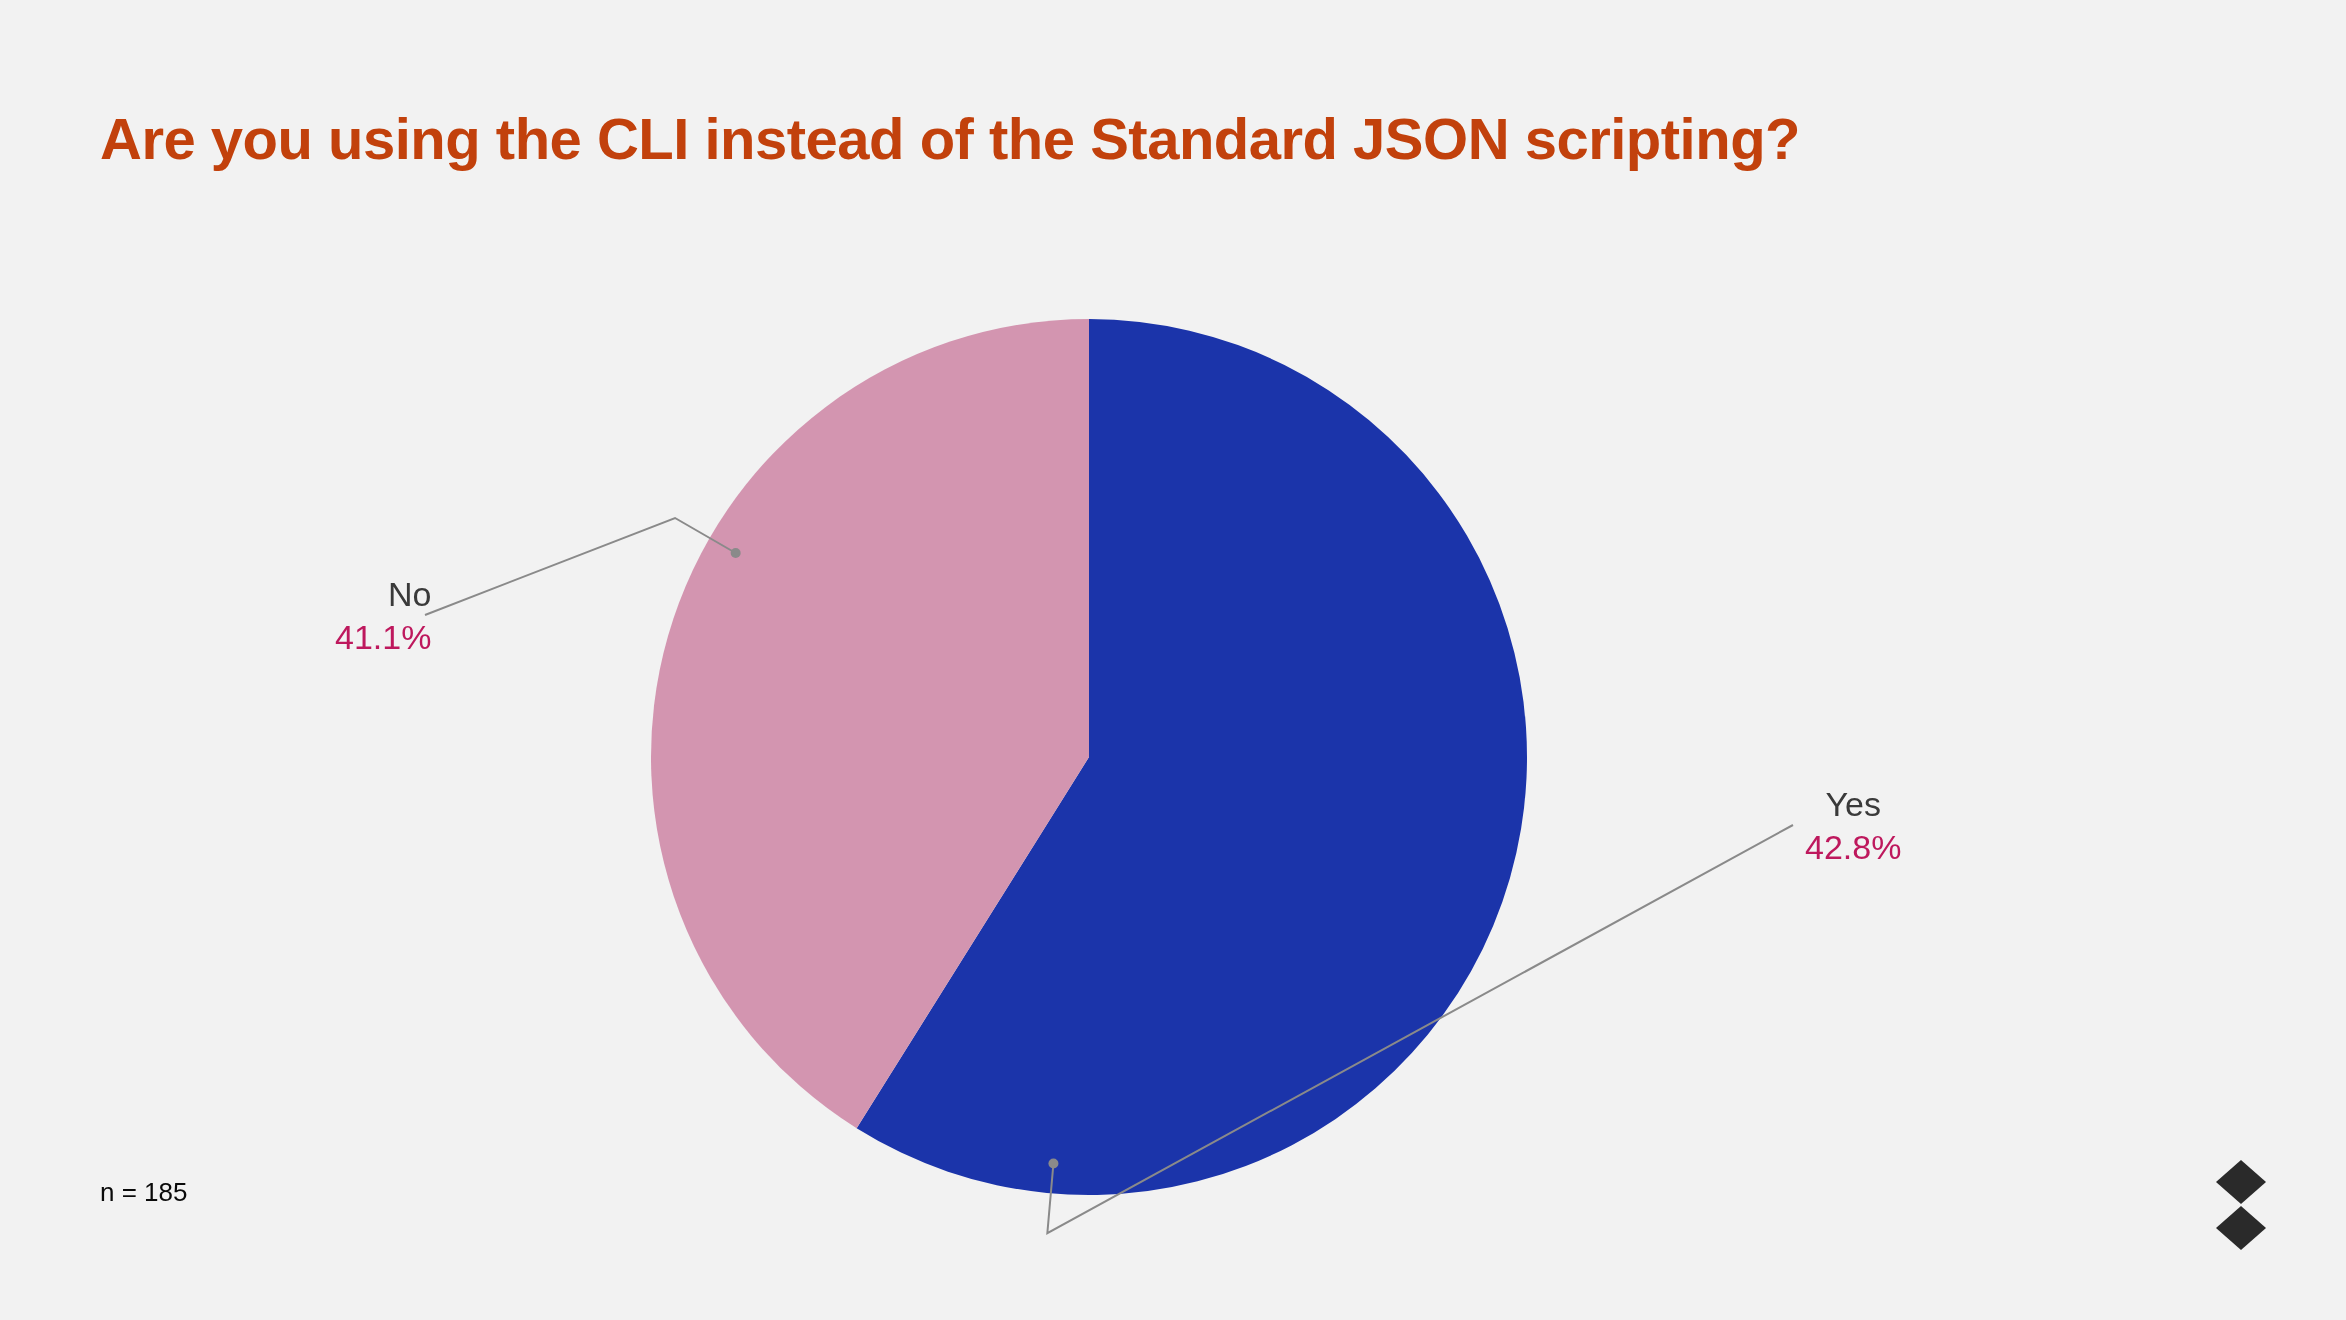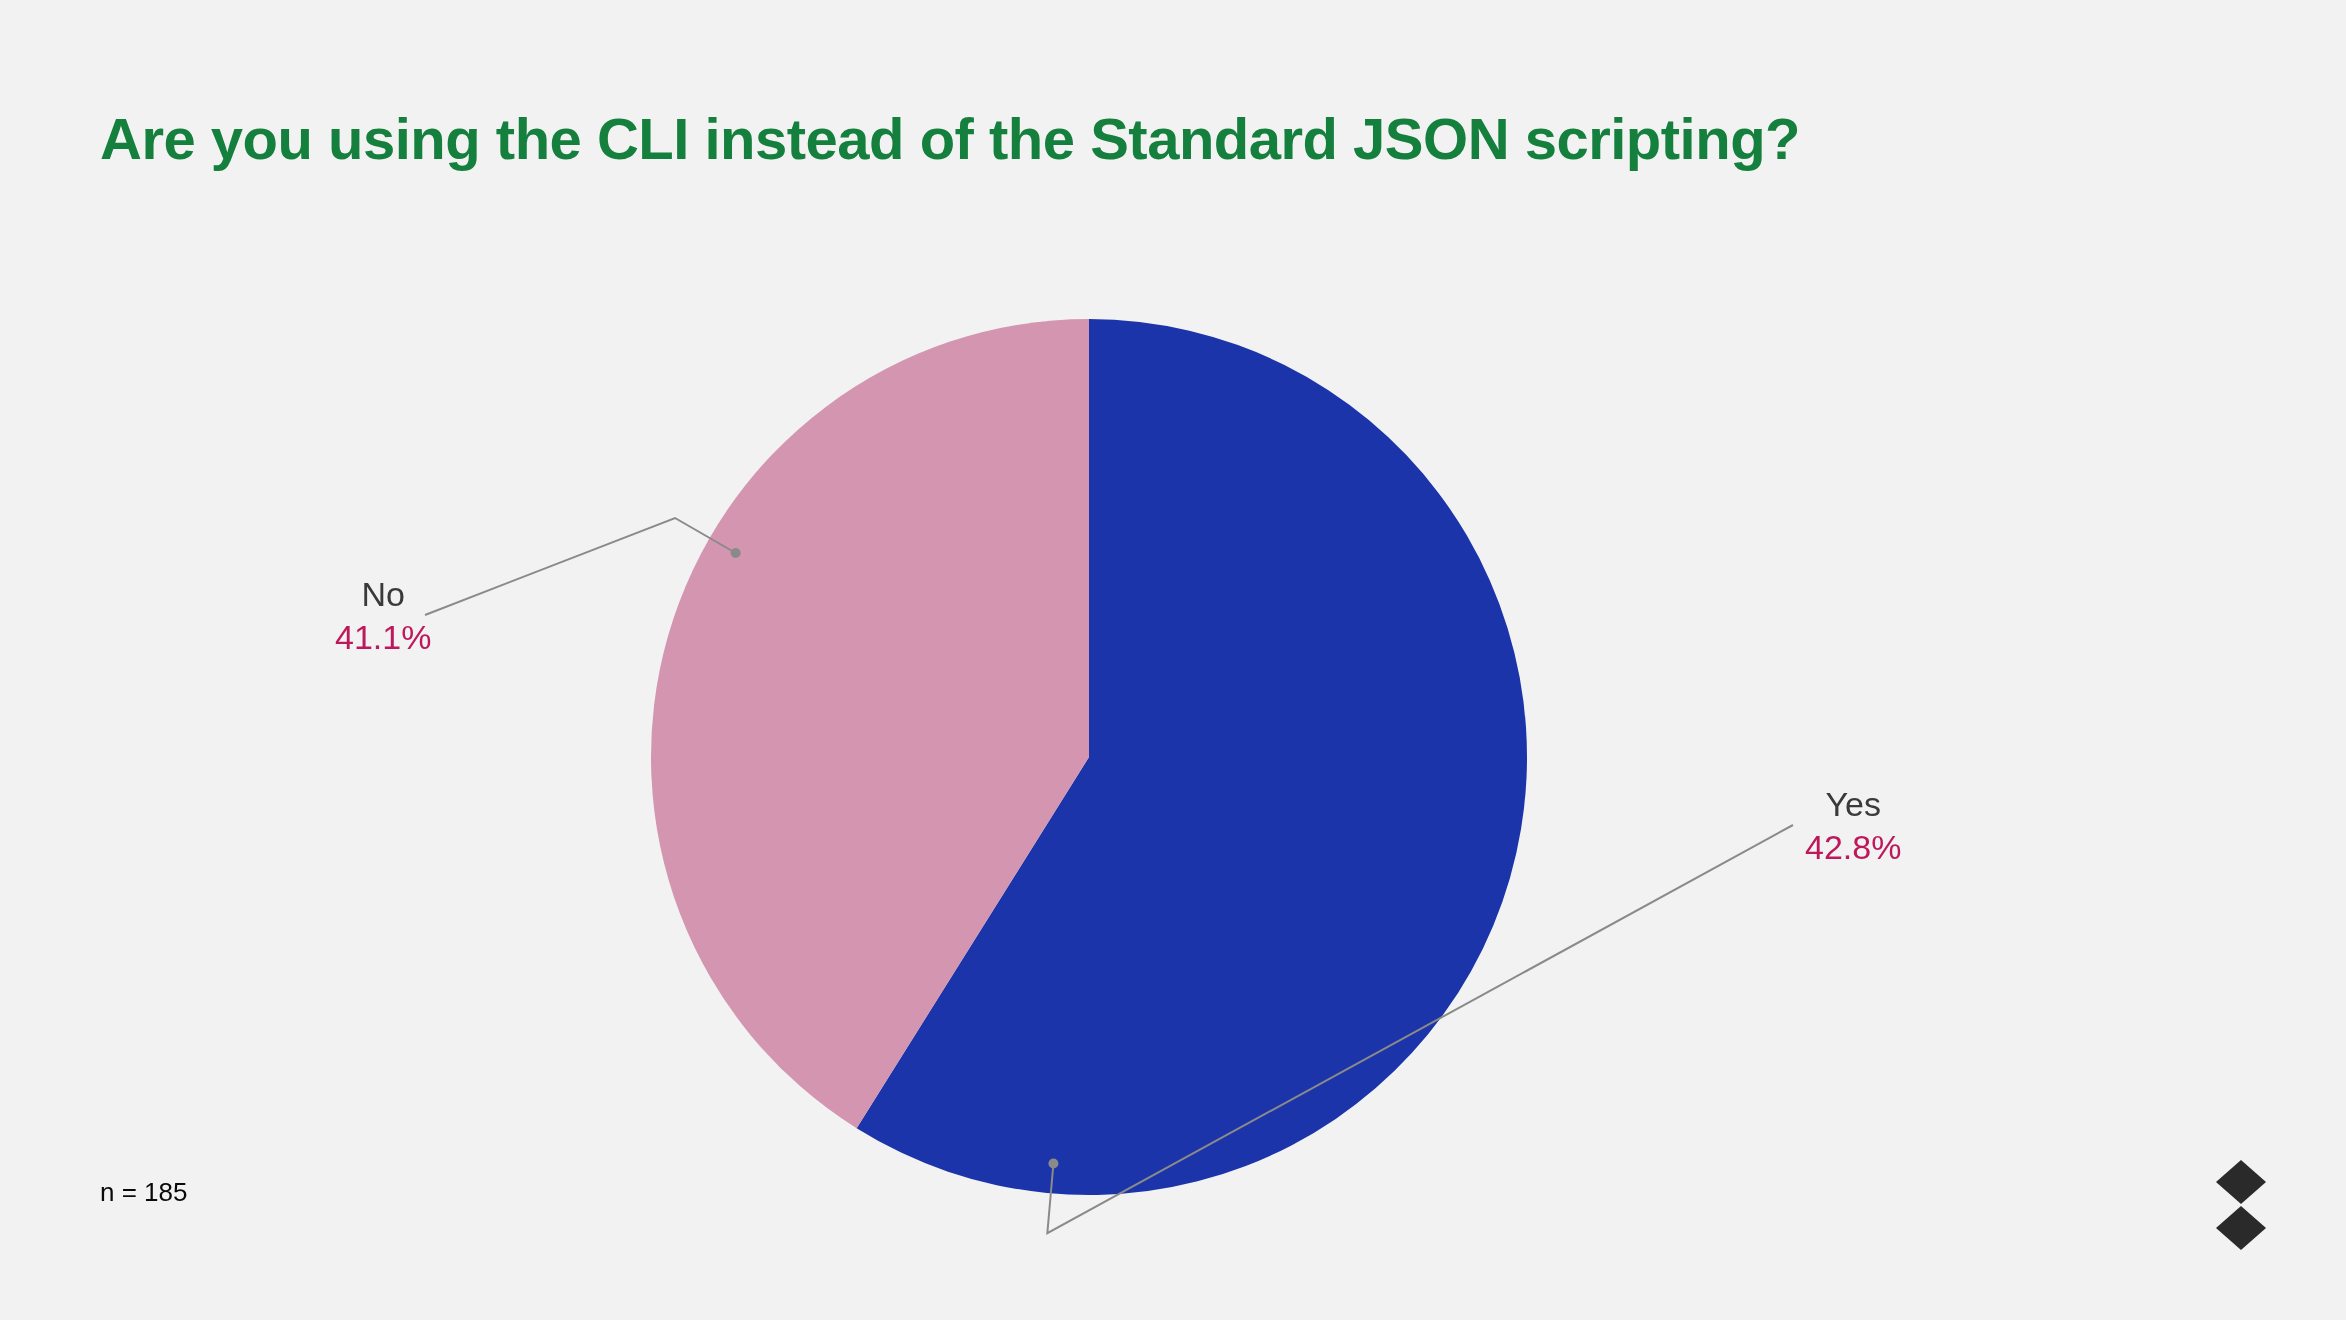--- a/index.html
+++ b/index.html
@@ -11,21 +11,21 @@
     font-family: Arial, Helvetica, sans-serif;
     position: relative;
     overflow: hidden;
   }
   .title {
     position: absolute;
     left: 100px;
     top: 105px;
     font-size: 58px;
     font-weight: 900;
-    color: #15803d;
+    color: #c2410c;
     letter-spacing: -0.5px;
   }
   .footnote {
     position: absolute;
     left: 100px;
     bottom: 112px;
     font-size: 26px;
     color: #0a0a0a;
   }
   .chart-canvas {
@@ -36,21 +36,21 @@
     height: 1320px;
   }
   .label {
     position: absolute;
     font-size: 34px;
     line-height: 1.25;
   }
   .label .name { color: #3a3a3a; }
   .label .pct  { color: #be185d; }
   .label-right { text-align: left; }
-  .label-left  { text-align: center; }
+  .label-left  { text-align: right; }
   .logo {
     position: absolute;
     right: 70px;
     bottom: 70px;
     width: 70px;
     height: 90px;
   }
 </style>
 </head>
 <body>

